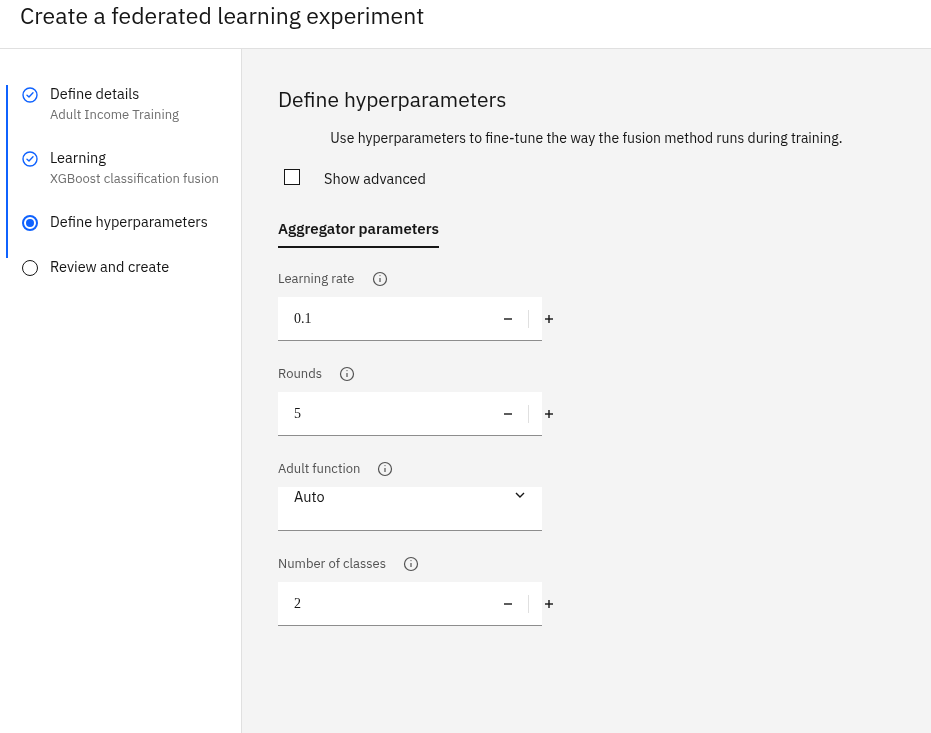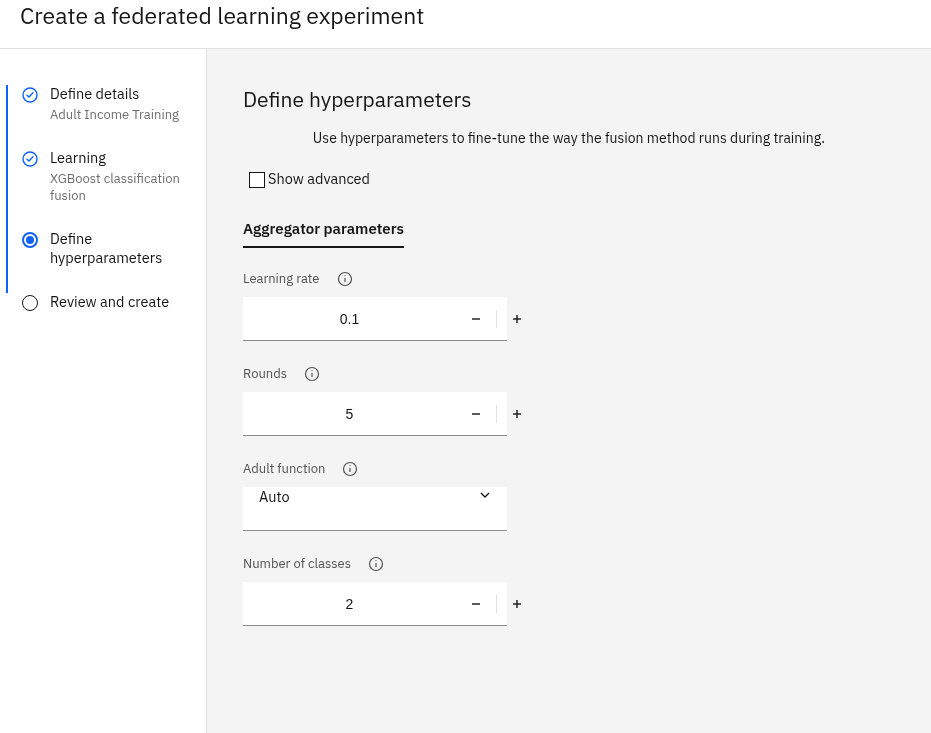--- a/index.html
+++ b/index.html
@@ -19,21 +19,21 @@
     font-size: 23px;
     font-weight: 400;
     letter-spacing: 0;
   }
   .layout {
     display: flex;
     height: calc(100% - 48px);
   }
   
   .sidebar {
-    width: 207px;
+    width: 242px;
     background: #fff;
     border-right: 1px solid #e0e0e0;
     padding-top: 36px;
   }
   .steps { list-style: none; }
   .step {
     position: relative;
     padding: 0 14px 26px 42px;
     border-left: 2px solid transparent;
     margin-left: 6px;
@@ -91,22 +91,22 @@
     margin-bottom: 16px;
   }
   .main-desc {
     font-size: 14px;
     color: #161616;
     margin-bottom: 22px;
     text-align: center;
   }
   .checkbox-row {
     display: flex;
-    align-items: flex-end;
-    gap: 3px;
+    align-items: flex-start;
+    gap: 24px;
     margin-bottom: 30px;
     padding-left: 6px;
   }
   .checkbox-box {
     width: 16px; height: 16px;
     border: 1px solid #161616;
     background: #fff;
     display: inline-block;
   }
   .checkbox-label { font-size: 14.5px; }
@@ -137,25 +137,24 @@
     width: 264px;
     height: 44px;
     background: #fff;
     border-bottom: 1px solid #8d8d8d;
   }
   .number-value {
     flex: 1;
     border: none;
     outline: none;
     padding: 0 16px;
-    font-family: Liberation Sans, sans-serif;
+    font-family: Liberation Serif, serif;
     font-size: 14px;
     color: #161616;
     background: transparent;
-    text-align: center;
   }
   .stepper {
     display: flex;
     align-items: center;
   }
   .step-btn {
     width: 40px;
     height: 100%;
     border: none;
     background: transparent;

